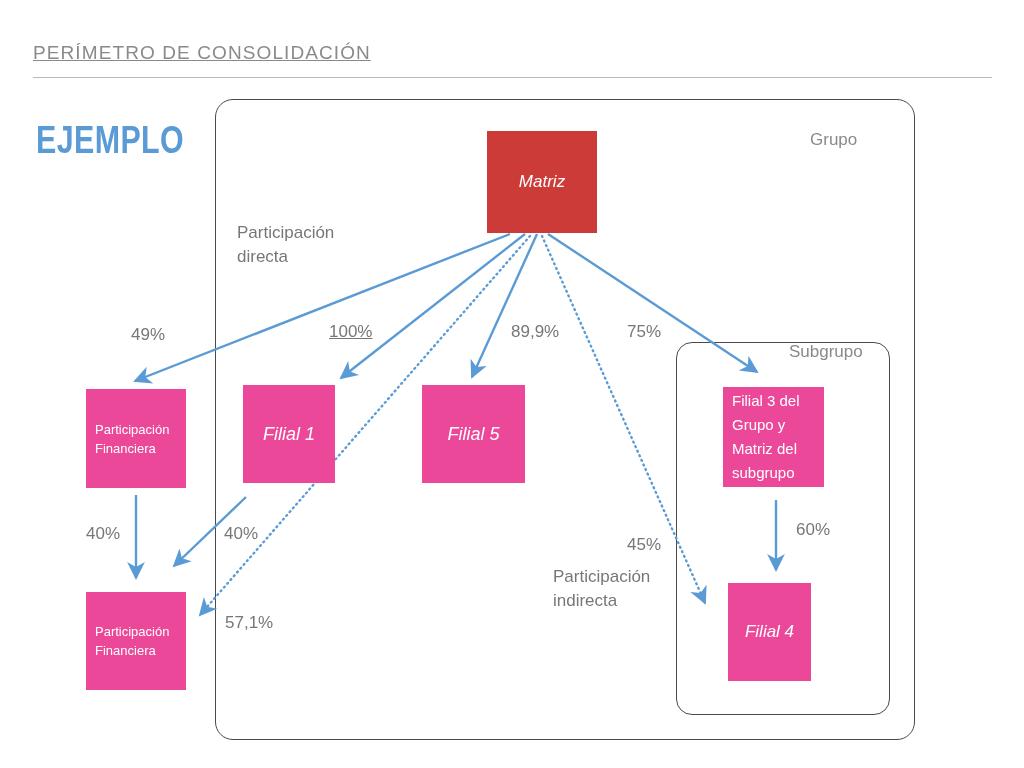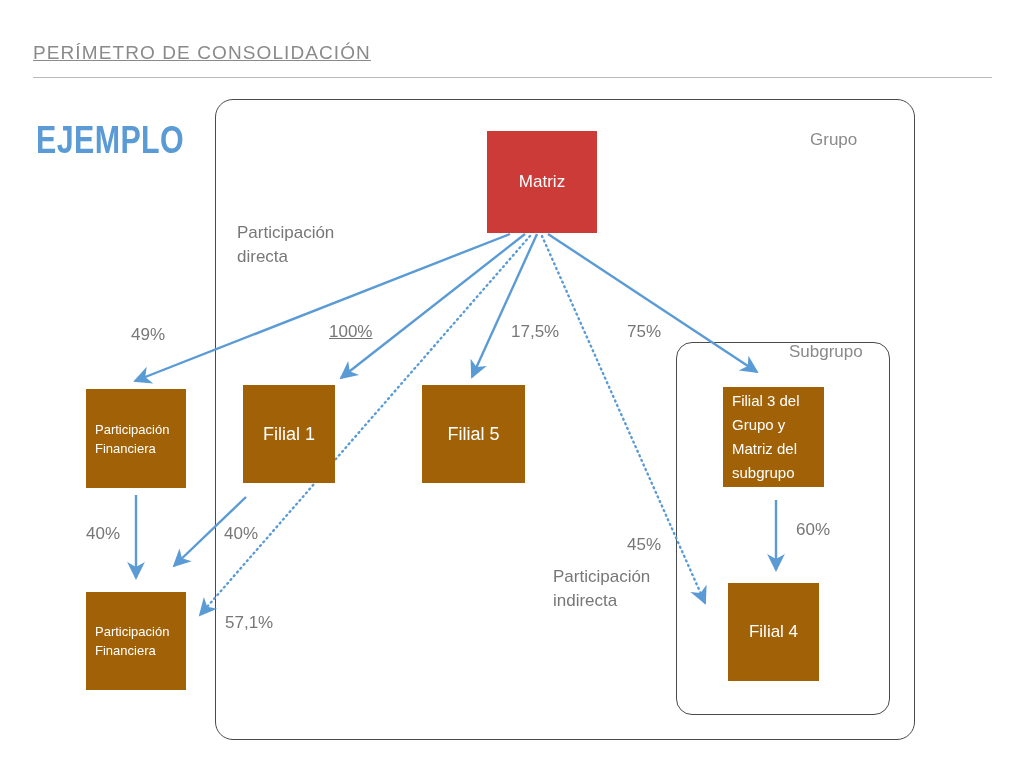--- a/index.html
+++ b/index.html
@@ -79,25 +79,25 @@
   #group-label { left: 810px; top: 130px; }
   #subgroup-label { left: 789px; top: 342px; text-align: center; }
 
   
   .node {
     position: absolute;
     box-sizing: border-box;
     color: #ffffff;
     display: flex;
     align-items: center;
-    background: #a16207;
+    background: #ec4899;
   }
   .node .node-text { display: block; }
 
-  .node.center { justify-content: center; text-align: right; }
+  .node.center { justify-content: center; text-align: right; font-style: italic; }
   .node.left { justify-content: flex-start; text-align: left; padding-left: 9px; }
 
   #node-matriz {
     left: 487px; top: 131px; width: 110px; height: 102px;
     background: #cc3b38;
     font-size: 17px;
   }
   #node-pf-top {
     left: 86px; top: 389px; width: 100px; height: 99px;
     font-size: 13px; line-height: 19px;
@@ -112,21 +112,21 @@
   }
   #node-filial2 {
     left: 422px; top: 385px; width: 103px; height: 98px;
     font-size: 18px;
   }
   #node-filial3 {
     left: 723px; top: 387px; width: 101px; height: 100px;
     font-size: 15px; line-height: 24px;
   }
   #node-filial4 {
-    left: 728px; top: 583px; width: 91px; height: 98px;
+    left: 728px; top: 583px; width: 83px; height: 98px;
     font-size: 17px;
   }
 
   
   .annot {
     position: absolute;
     font-size: 17px;
     color: #777777;
     white-space: pre-line;
     line-height: 24px;
@@ -242,19 +242,19 @@
   <span class="node-text">Filial 4</span>
 </div>
 
 <div class="annot" id="annot-directa">Participación
 directa</div>
 <div class="annot" id="annot-indirecta">Participación
 indirecta</div>
 
 <div class="pct" id="pct-49">49%</div>
 <div class="pct" id="pct-100">100%</div>
-<div class="pct" id="pct-501">17,5%</div>
+<div class="pct" id="pct-501">89,9%</div>
 <div class="pct" id="pct-75">75%</div>
 <div class="pct" id="pct-40a">40%</div>
 <div class="pct" id="pct-40b">40%</div>
 <div class="pct" id="pct-596">57,1%</div>
 <div class="pct" id="pct-45">45%</div>
 <div class="pct" id="pct-60">60%</div>
 
 </body></html>

